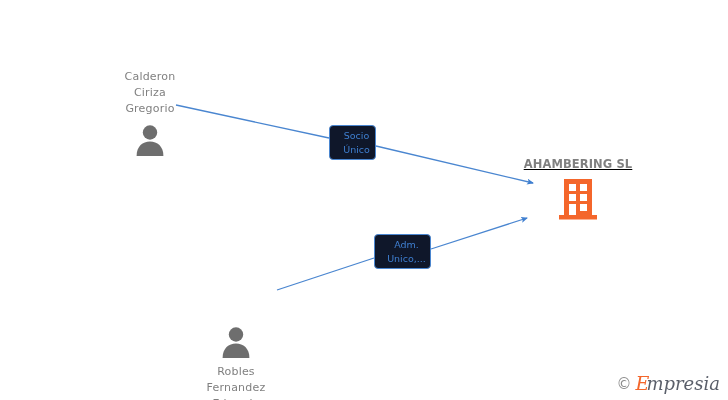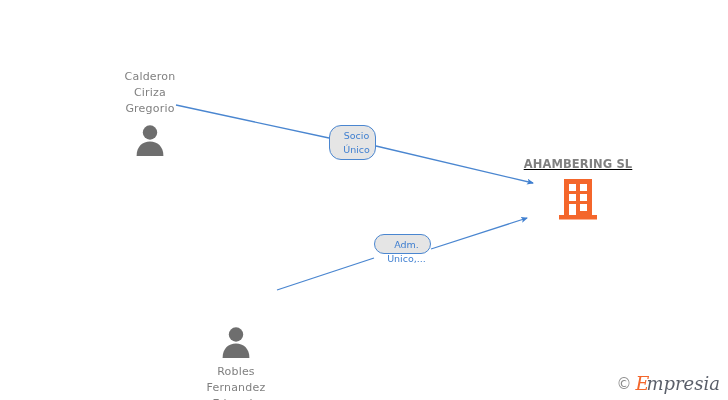--- a/index.html
+++ b/index.html
@@ -52,23 +52,23 @@
   }
   .company-icon {
     display: block;
     margin: 6px auto 0 auto;
   }
 
   
   .rel-label {
     position: absolute;
     box-sizing: border-box;
-    background: #e5e5e5;
+    background: #0f172a;
     border: 1px solid #4a86d0;
-    border-radius: 12px;
+    border-radius: 4px;
     color: #3f7fd0;
     font-size: 9.5px;
     line-height: 14px;
     text-align: center;
     padding: 3px 4px 2px 12px;
     white-space: pre-line;
     z-index: 5;
   }
 
   
@@ -167,21 +167,21 @@
       <rect x="23" y="17" width="7" height="7" fill="#ffffff"></rect>
       <rect x="23" y="27" width="7" height="7" fill="#ffffff"></rect>
 
       <rect x="12" y="27" width="7" height="11" fill="#ffffff"></rect>
     </svg>
   </div>
 
   <div class="rel-label" style="left:329px; top:125px; width:47px; height:35px;">Socio
 Único</div>
 
-  <div class="rel-label" style="left:374px; top:234px; width:57px; height:20px;">Adm.
+  <div class="rel-label" style="left:374px; top:234px; width:57px; height:35px;">Adm.
 Unico,...</div>
 
   <div class="watermark">
     <span class="wm-copy">©</span>
     <span>
       <span class="wm-e">E</span><span class="wm-rest">mpresia</span>
     </span>
   </div>
 
 </div>

